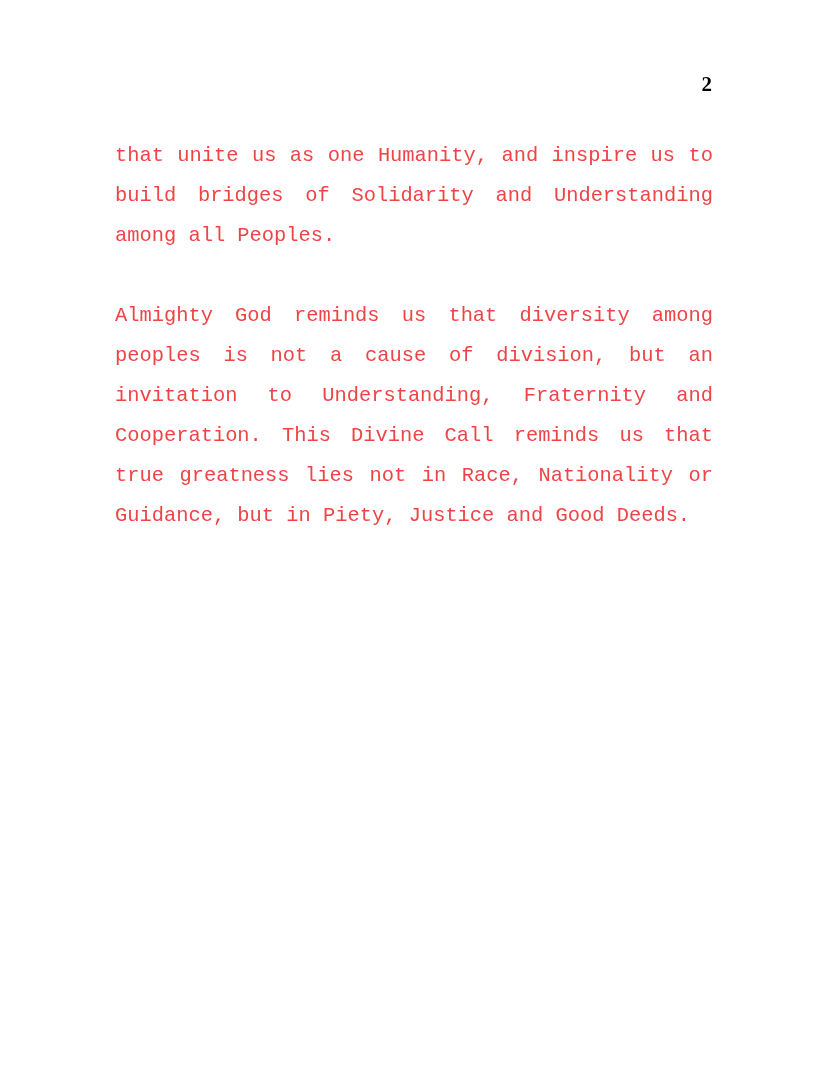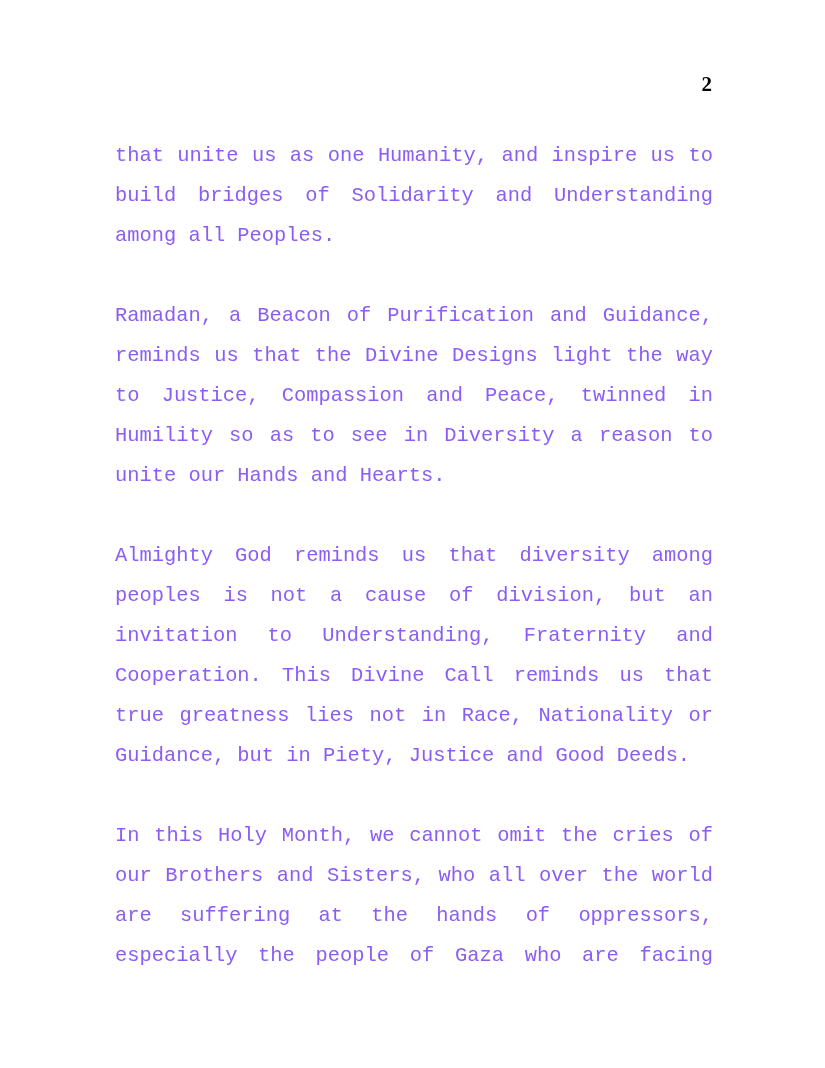--- a/index.html
+++ b/index.html
@@ -34,21 +34,21 @@
     position: absolute;
     top: 136px;
     left: 115px;
     width: 598px;
   }
 
   .para {
     font-family: "Liberation Mono", "DejaVu Sans Mono", monospace;
     font-size: 20.4px;
     line-height: 40px;
-    color: #8b5cf6;
+    color: #ef4444;
     text-align: justify;
     text-justify: inter-word;
     margin: 0 0 40px 0;
     letter-spacing: 0px;
     word-spacing: 0px;
     -webkit-hyphens: none;
     hyphens: none;
   }
 
   .para:last-child {
@@ -64,21 +64,19 @@
 <body>
 
 <div class="page">
 
   <div class="page-number">2</div>
 
   <div class="body-text">
 
     <p class="para">that unite us as one Humanity, and inspire us to build bridges of Solidarity and Understanding among all Peoples.</p>
 
-    <p class="para">Ramadan, a Beacon of Purification and Guidance, reminds us that the Divine Designs light the way to Justice, Compassion and Peace, twinned in Humility so as to see in Diversity a reason to unite our Hands and Hearts.</p>
 
     <p class="para">Almighty God reminds us that diversity among peoples is not a cause of division, but an invitation to Understanding, Fraternity and Cooperation. This Divine Call reminds us that true greatness lies not in Race, Nationality or Guidance, but in Piety, Justice and Good Deeds.</p>
 
-    <p class="para continues">In this Holy Month, we cannot omit the cries of our Brothers and Sisters, who all over the world are suffering at the hands of oppressors, especially the people of Gaza who are facing</p>
 
   </div>
 
 </div>
 
 </body></html>

